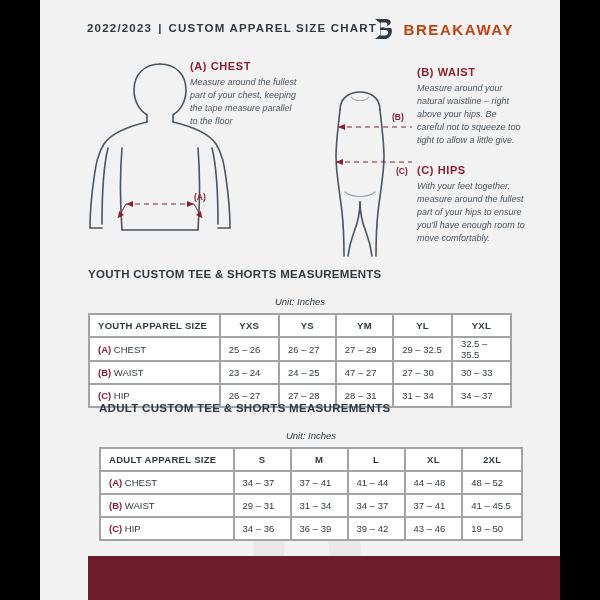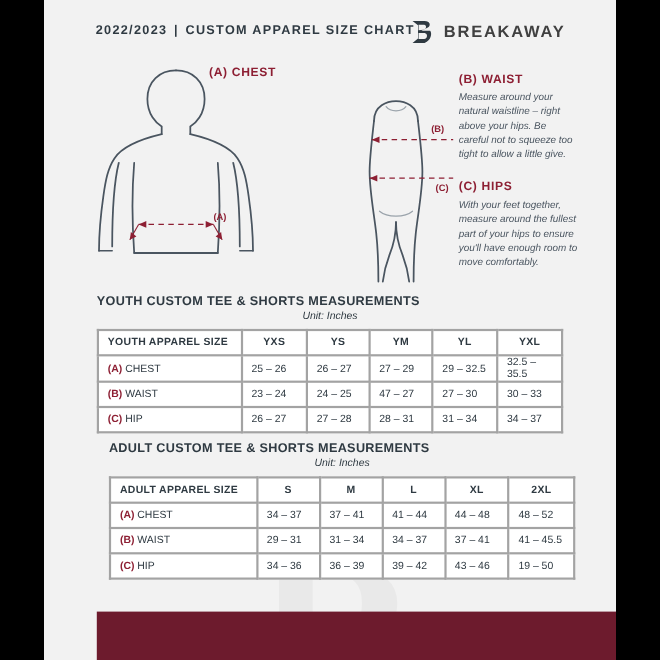--- a/index.html
+++ b/index.html
@@ -66,21 +66,21 @@
   }
   .brand-mark {
     width: 22px;
     height: 24px;
     position: relative;
   }
   .brand-name {
     font-size: 15px;
     letter-spacing: 1.6px;
     font-weight: bold;
-    color: #404040;
+    color: #c2410c;
   }
   
   .diagram {
     position: absolute;
     left: 0;
     top: 52px;
     width: 520px;
     height: 212px;
   }
   .callout-title {
@@ -123,21 +123,21 @@
     font-size: 11.5px;
     font-weight: bold;
     letter-spacing: 0.3px;
     color: #2f3a42;
   }
   .sec-sub {
     text-align: center;
     font-size: 9.5px;
     font-style: italic;
     color: #2f3a42;
-    margin-top: 2px;
+    margin-top: 16px;
     margin-bottom: 6px;
   }
   table {
     width: 100%;
     border-collapse: collapse;
     background: #ffffff;
   }
   th, td {
     border: 2px solid #a3a3a3;
     height: 21px;
@@ -259,20 +259,21 @@
       </g>
       <polygon points="296,110 303,107 303,113" fill="#8d1f33"></polygon>
     </svg>
 
     <span class="letter-label" style="left:154px; top:140px;">(A)</span>
     <span class="letter-label" style="left:352px; top:60px;">(B)</span>
     <span class="letter-label" style="left:356px; top:114px;">(C)</span>
 
     <div class="callout" id="callout-chest">
       <div class="callout-title">(A) CHEST</div>
+      <div class="callout-body">Measure around the fullest part of your chest, keeping the tape measure parallel to the floor</div>
     </div>
 
     <div class="callout" id="callout-waist">
       <div class="callout-title">(B) WAIST</div>
       <div class="callout-body">Measure around your natural waistline – right above your hips. Be careful not to squeeze too tight to allow a little give.</div>
     </div>
 
     <div class="callout" id="callout-hips">
       <div class="callout-title">(C) HIPS</div>
       <div class="callout-body">With your feet together, measure around the fullest part of your hips to ensure you'll have enough room to move comfortably.</div>

